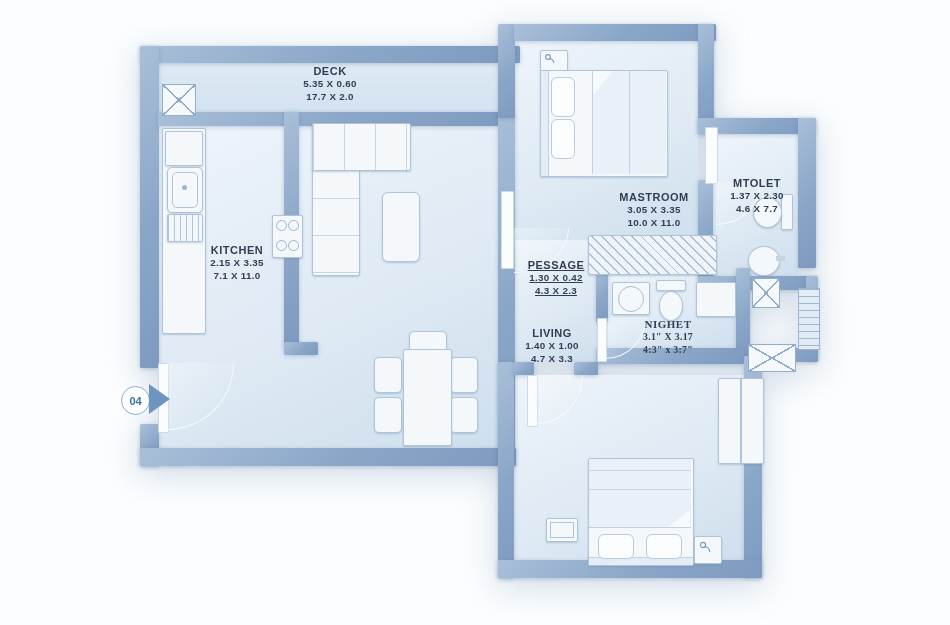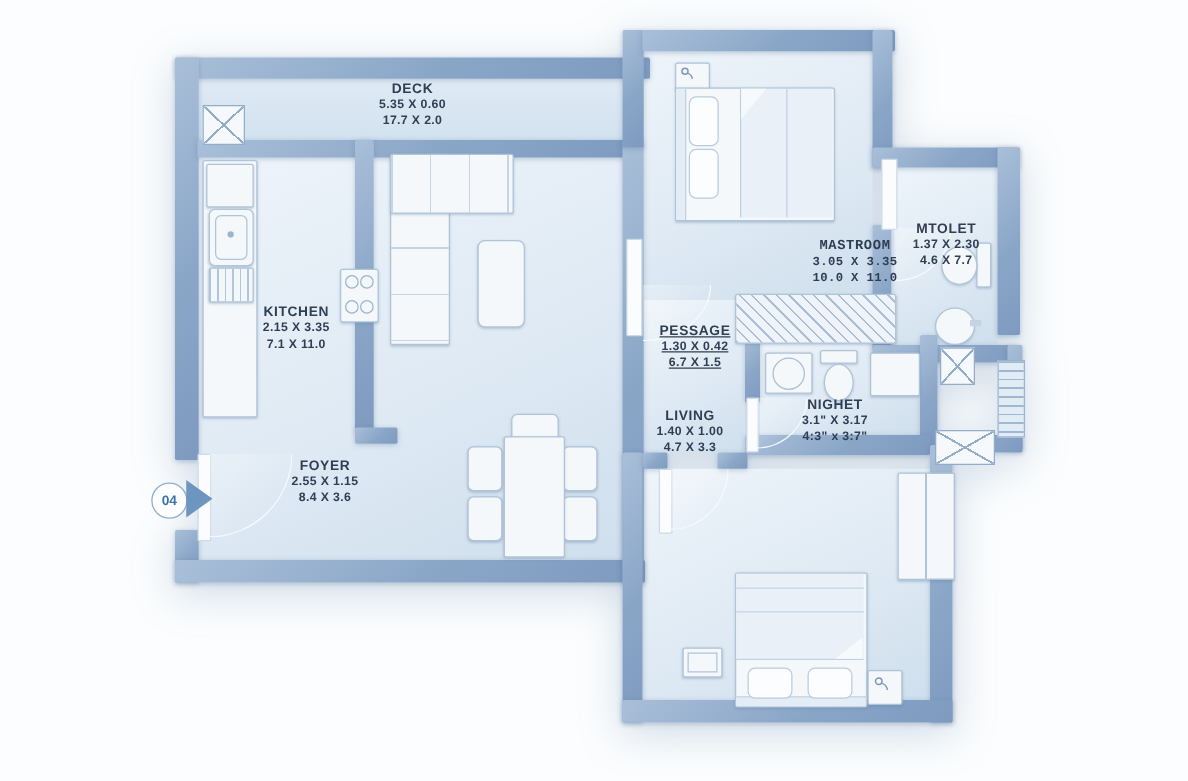--- a/index.html
+++ b/index.html
@@ -172,46 +172,41 @@
   <div class="label" style="left:275px;top:64px;width:110px;text-align:center;">
     <span class="rname">DECK</span>
     <span class="rdim">5.35 X 0.60</span>
     <span class="rdim">17.7 X 2.0</span>
   </div>
   <div class="label" style="left:191px;top:206px;width:92px;margin-top:37px;">
     <span class="rname">KITCHEN</span>
     <span class="rdim">2.15 X 3.35</span>
     <span class="rdim">7.1 X 11.0</span>
   </div>
-  <div class="label" style="left:214px;top:366px;width:92px;">
-    <span class="rname">FOYER</span>
-    <span class="rdim">2.55 X 1.15</span>
-    <span class="rdim">8.4 X 3.6</span>
-  </div>
-  <div class="label" style="left:628px;top:190px;width:112px;font-family:Liberation Mono, monospace;">
+  <div class="label" style="left:598px;top:190px;width:112px;">
     <span class="rname">MASTROOM</span>
     <span class="rdim">3.05 X 3.35</span>
     <span class="rdim">10.0 X 11.0</span>
   </div>
   <div class="label" style="left:709px;top:140px;width:96px;margin-top:36px;">
     <span class="rname">MTOLET</span>
     <span class="rdim">1.37 X 2.30</span>
     <span class="rdim">4.6 X 7.7</span>
   </div>
   <div class="label" style="left:510px;top:258px;width:92px;text-decoration:underline;">
     <span class="rname">PESSAGE</span>
     <span class="rdim">1.30 X 0.42</span>
-    <span class="rdim">6.7 X 1.5</span>
+    <span class="rdim">4.3 X 2.3</span>
   </div>
   <div class="label" style="left:506px;top:326px;width:92px;">
     <span class="rname">LIVING</span>
     <span class="rdim">1.40 X 1.00</span>
     <span class="rdim">4.7 X 3.3</span>
   </div>
-  <div class="label" style="left:620px;top:317px;width:96px;">
+  <div class="label" style="left:620px;top:317px;width:96px;font-family:Liberation Serif, serif;">
     <span class="rname">NIGHET</span>
     <span class="rdim">3.1" X 3.17</span>
     <span class="rdim">4:3" x 3:7"</span>
   </div>
  </div>
 
  <div id="marker-circle">04</div>
  <div id="marker-triangle"></div>
 
 </div>

